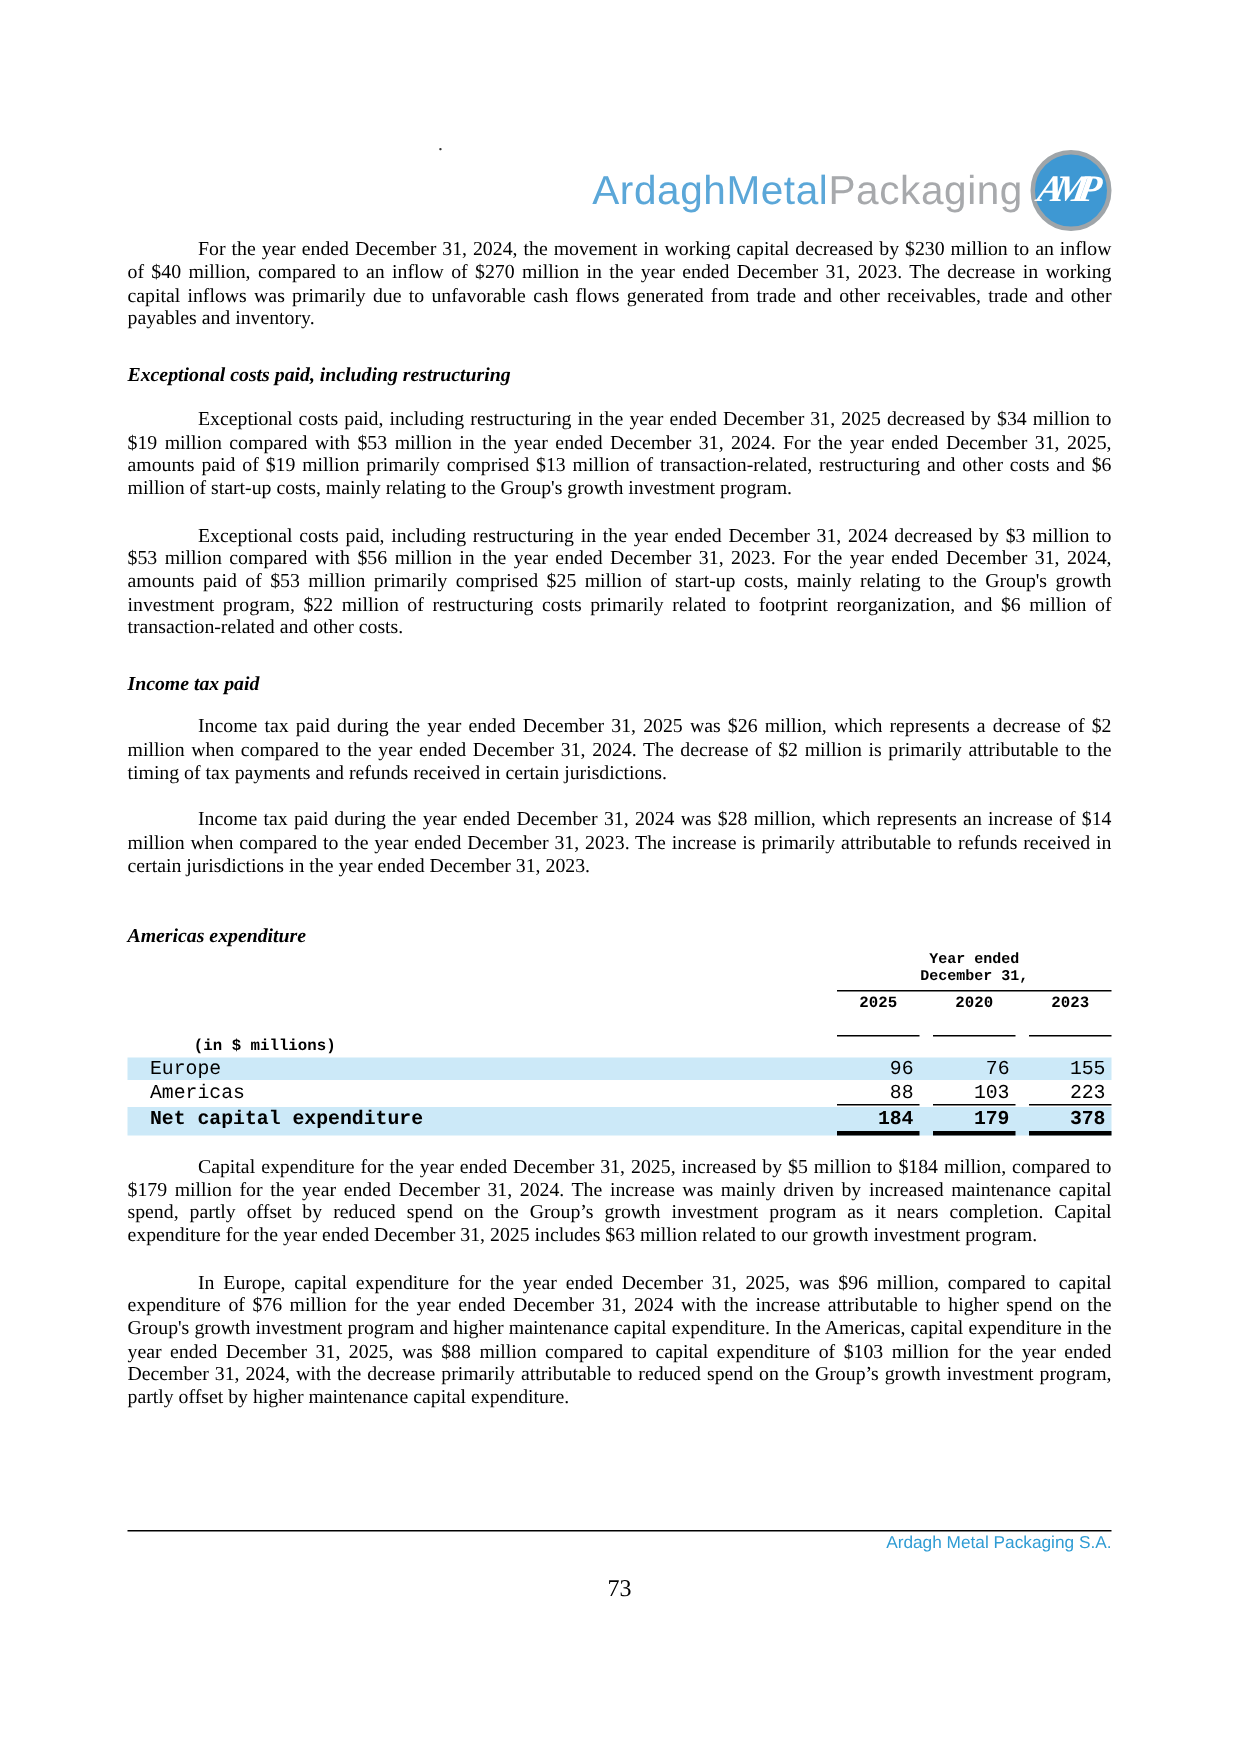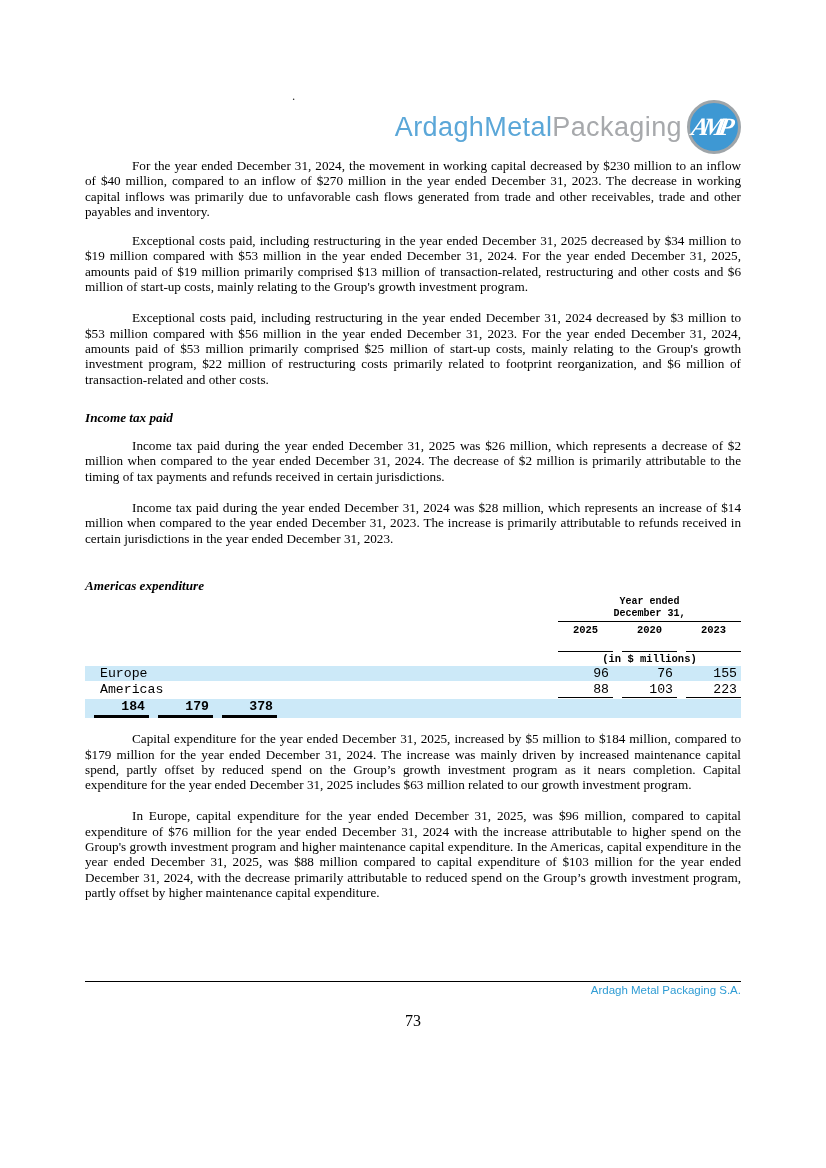--- a/index.html
+++ b/index.html
@@ -112,21 +112,21 @@
     width: 55px;
     text-align: center;
     font-weight: bold;
     font-size: 10.5px;
     line-height: 13px;
     border-bottom: 1px solid #000;
     padding-bottom: 14px;
   }
   .units-row {
     display: flex;
-    justify-content: flex-end;
+    justify-content: flex-start;
     margin-top: 1px;
   }
   .units-note {
     width: 183px;
     text-align: center;
     font-weight: bold;
     font-size: 10.5px;
     line-height: 12px;
   }
   .data-row {
@@ -174,20 +174,21 @@
 
     <div class="logo-row">
       <span class="logo-text"><span class="logo-primary">ArdaghMetal</span><span class="logo-secondary">Packaging</span></span>
       <span class="amp-badge">
         <span class="amp-text">AMP</span>
       </span>
     </div>
 
     <p class="para mt-p1">For the year ended December 31, 2024, the movement in working capital decreased by $230 million to an inflow of $40 million, compared to an inflow of $270 million in the year ended December 31, 2023. The decrease in working capital inflows was primarily due to unfavorable cash flows generated from trade and other receivables, trade and other payables and inventory.</p>
 
+    <h3 class="heading mt-h1">Exceptional costs paid, including restructuring</h3>
     <p class="para mt-p2">Exceptional costs paid, including restructuring in the year ended December 31, 2025 decreased by $34 million to $19 million compared with $53 million in the year ended December 31, 2024. For the year ended December 31, 2025, amounts paid of $19 million primarily comprised $13 million of transaction-related, restructuring and other costs and $6 million of start-up costs, mainly relating to the Group's growth investment program.</p>
     <p class="para mt-p3">Exceptional costs paid, including restructuring in the year ended December 31, 2024 decreased by $3 million to $53 million compared with $56 million in the year ended December 31, 2023. For the year ended December 31, 2024, amounts paid of $53 million primarily comprised $25 million of start-up costs, mainly relating to the Group's growth investment program, $22 million of restructuring costs primarily related to footprint reorganization, and $6 million of transaction-related and other costs.</p>
 
     <h3 class="heading mt-h2">Income tax paid</h3>
     <p class="para mt-p4">Income tax paid during the year ended December 31, 2025 was $26 million, which represents a decrease of $2 million when compared to the year ended December 31, 2024. The decrease of $2 million is primarily attributable to the timing of tax payments and refunds received in certain jurisdictions.</p>
     <p class="para mt-p5">Income tax paid during the year ended December 31, 2024 was $28 million, which represents an increase of $14 million when compared to the year ended December 31, 2023. The increase is primarily attributable to refunds received in certain jurisdictions in the year ended December 31, 2023.</p>
 
     <h3 class="heading mt-h3">Americas expenditure</h3>
 
     <div class="capex-table">
@@ -212,20 +213,21 @@
         <span class="val-cell">76</span>
         <span class="val-cell">155</span>
       </div>
       <div class="data-row row-americas">
         <span class="row-label">Americas</span>
         <span class="val-cell">88</span>
         <span class="val-cell">103</span>
         <span class="val-cell">223</span>
       </div>
       <div class="data-row hl row-net">
+        <span class="row-label">Net capital expenditure</span>
         <span class="val-cell">184</span>
         <span class="val-cell">179</span>
         <span class="val-cell">378</span>
       </div>
     </div>
 
     <p class="para mt-p6">Capital expenditure for the year ended December 31, 2025, increased by $5 million to $184 million, compared to $179 million for the year ended December 31, 2024. The increase was mainly driven by increased maintenance capital spend, partly offset by reduced spend on the Group’s growth investment program as it nears completion. Capital expenditure for the year ended December 31, 2025 includes $63 million related to our growth investment program.</p>
     <p class="para mt-p7">In Europe, capital expenditure for the year ended December 31, 2025, was $96 million, compared to capital expenditure of $76 million for the year ended December 31, 2024 with the increase attributable to higher spend on the Group's growth investment program and higher maintenance capital expenditure. In the Americas, capital expenditure in the year ended December 31, 2025, was $88 million compared to capital expenditure of $103 million for the year ended December 31, 2024, with the decrease primarily attributable to reduced spend on the Group’s growth investment program, partly offset by higher maintenance capital expenditure.</p>
 
     <div class="footer-rule"></div>

